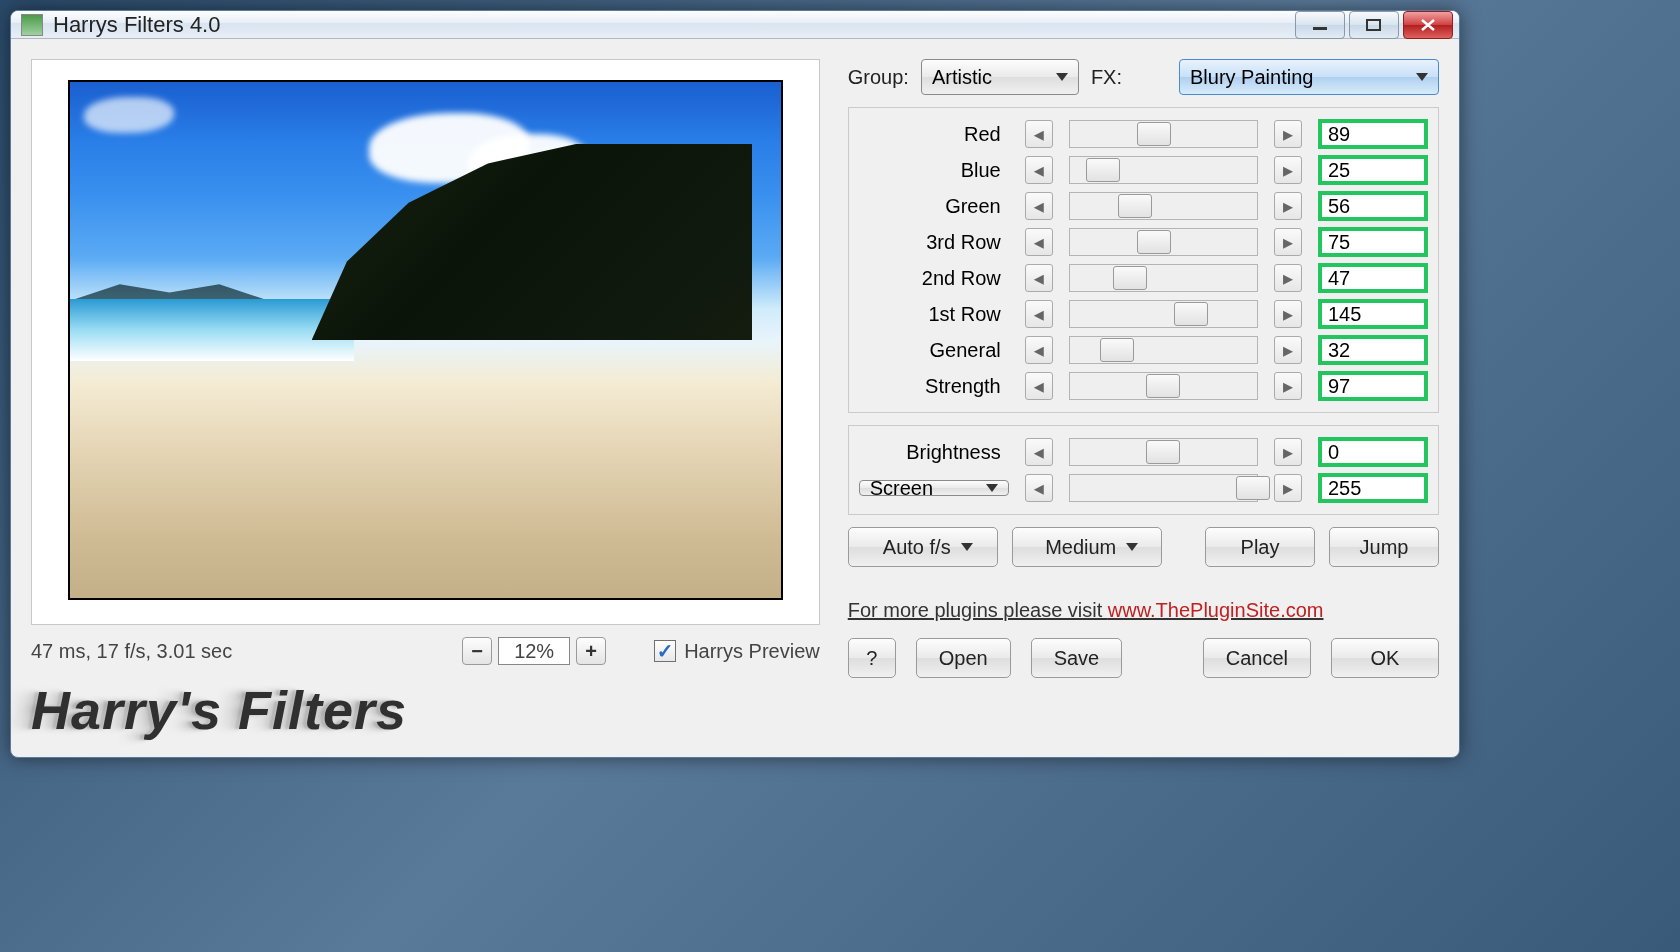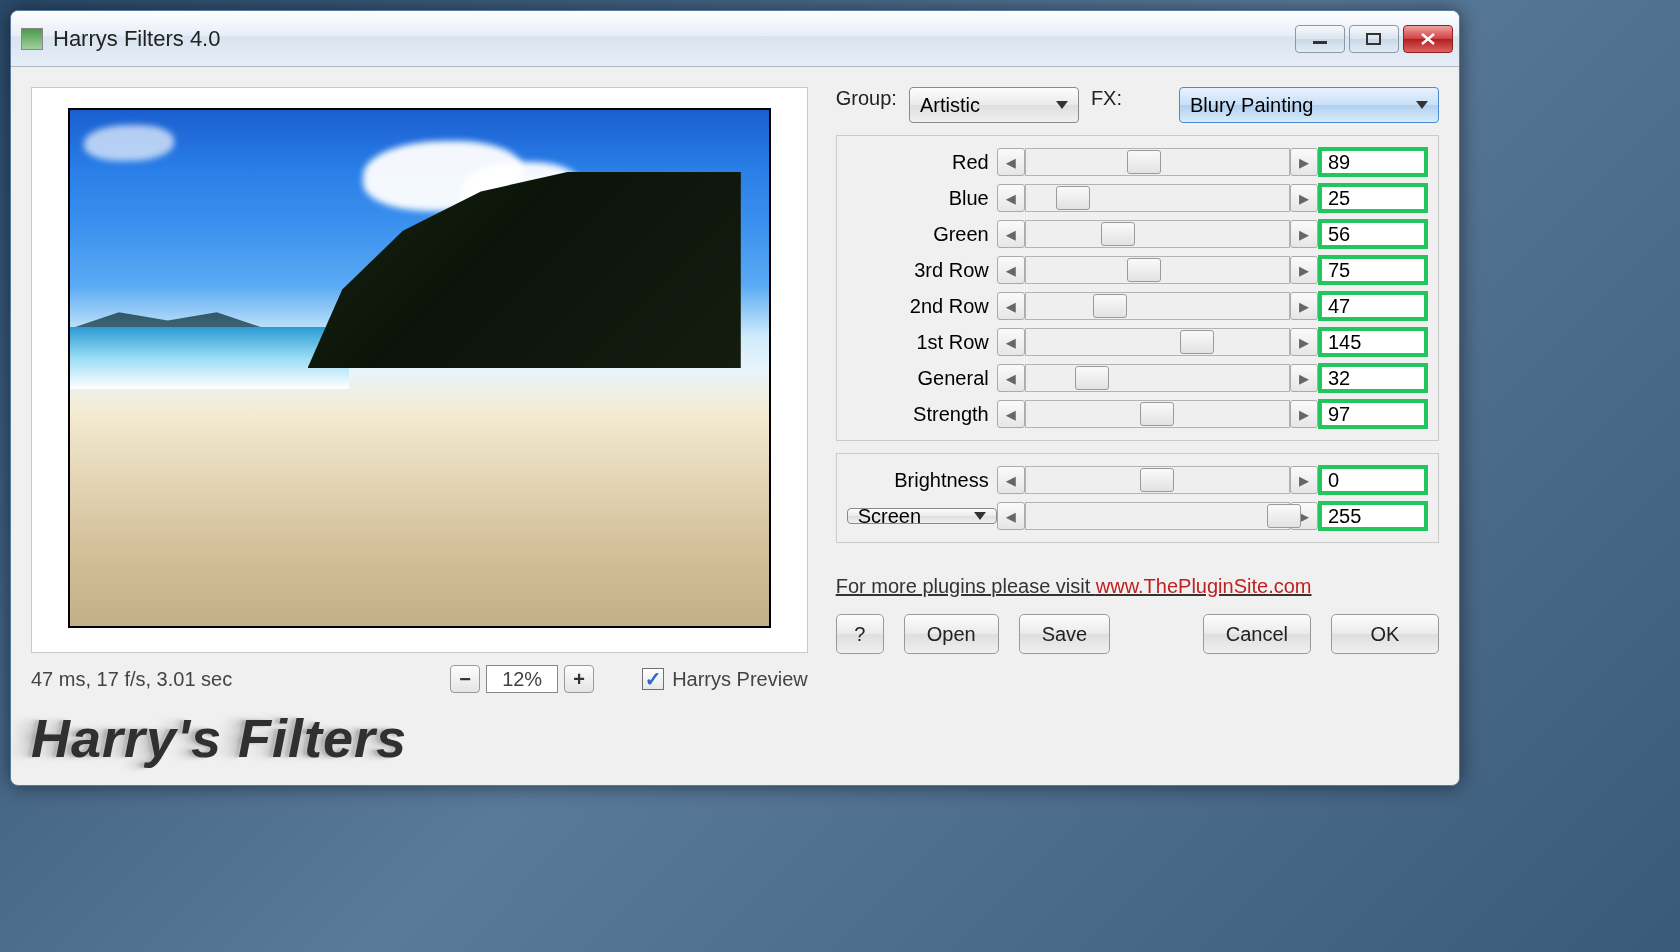--- a/index.html
+++ b/index.html
@@ -15,21 +15,21 @@
   }
   .window {
     width: 1450px;
     background: #f0f0f0;
     border: 1px solid #5a7a9a;
     border-radius: 8px;
     box-shadow: 0 0 20px rgba(0,0,0,.5);
     overflow: hidden;
   }
   .titlebar {
-    height: 56px;
+    height: 28px;
     background: linear-gradient(#fdfdfe, #e8eef6 45%, #d8e4f0 46%, #e8eef6);
     border-bottom: 1px solid #b0b8c0;
     display: flex;
     align-items: center;
     padding: 0 6px 0 10px;
   }
   .app-icon {
     width: 22px; height: 22px;
     background: linear-gradient(#4a9a4a, #a0d0a0);
     border: 1px solid #888;
@@ -109,36 +109,36 @@
     display:flex; align-items:center; justify-content:center; color:#2a6ac8; font-weight:bold;
   }
   .logo {
     margin-top: 14px; text-align:left;
     font-family: Arial, sans-serif;
     font-size: 54px; font-weight: bold; font-style: italic;
     color:#303030; letter-spacing:1px;
     text-shadow: -4px 0 2px rgba(100,100,100,.25), -8px 0 4px rgba(100,100,100,.18), -14px 0 6px rgba(100,100,100,.12), -22px 0 8px rgba(100,100,100,.08);
   }
   .right-col { flex:1; display:flex; flex-direction:column; gap:12px; }
-  .top-row { display:flex; align-items:flex-start; gap:12px; justify-content:flex-end; }
+  .top-row { display:flex; align-items:center; gap:12px; justify-content:flex-end; }
   .label { color:#222; }
   .dropdown {
     height: 36px; border:1px solid #8a8a8a; border-radius:4px;
     background: linear-gradient(#fdfdfd,#eaeaea 50%,#dedede 51%,#f0f0f0);
     display:flex; align-items:center; padding:0 10px; gap:10px; position:relative;
   }
   .dropdown.sel { background: linear-gradient(#e8f2fc,#c8e0f8 50%,#b0d0f0 51%,#d8ecfa); border-color:#4a8ad0;margin-left:45px;}
   .dropdown .caret { margin-left:auto; width:0;height:0;border-left:6px solid transparent;border-right:6px solid transparent;border-top:8px solid #333;}
   .param-box {
     border:1px solid #cacaca; background:#f0f0f0; padding:8px 10px;
   }
   .param-row {
     display:grid;
     grid-template-columns: 150px 28px 1fr 28px 110px;
-    align-items:center; gap:0; height:36px;
+    align-items:center; gap:16px; height:36px;
   }
   .param-row .plabel { text-align:right; padding-right:8px; }
   .arrow-btn {
     height:28px; border:1px solid #aaa; border-radius:3px;
     background:linear-gradient(#fafafa,#e6e6e6);
     display:flex; align-items:center; justify-content:center; color:#666;
   }
   .track {
     height:28px; border:1px solid #b4b4b4; background:#efefef; position:relative;
   }
@@ -221,21 +221,21 @@
           <span>Harrys Preview</span>
         </div>
       </div>
 
       <div class="logo">Harry's Filters</div>
     </div>
 
     <div class="right-col">
       <div class="top-row">
         <span class="label">Group:</span>
-        <div class="dropdown" style="width:170px">
+        <div class="dropdown" style="width:158px">
           <span>Artistic</span>
           <div class="caret"></div>
         </div>
         <span class="label">FX:</span>
         <div class="dropdown sel" style="width:260px">
           <span>Blury Painting</span>
           <div class="caret"></div>
         </div>
       </div>
 
@@ -331,20 +331,33 @@
           </div>
           <div class="arrow-btn">◂</div>
           <div class="track">
               <div class="thumb" id="bl-thumb" style="left: 98%;"></div>
             </div>
           <div class="arrow-btn">▸</div>
           <div class="valbox">255</div>
         </div>
       </div>
 
+      <div class="action-row">
+        <div class="btn dd" style="width:150px">
+          <span>Auto f/s</span>
+            <div class="caret"></div>
+        </div>
+        <div class="btn dd" style="width:150px">
+          <span>Medium</span>
+            <div class="caret"></div>
+        </div>
+        <div style="flex:1"></div>
+        <div class="btn" style="width:110px">Play</div>
+        <div class="btn" style="width:110px">Jump</div>
+      </div>
 
       <div class="link-row">
         <span>For more plugins please visit </span><span class="link">www.ThePluginSite.com</span>
       </div>
 
       <div class="footer-row">
         <div class="btn narrow" style="width:48px">?</div>
         <div class="btn">Open</div>
         <div class="btn">Save</div>
         <div class="spacer"></div>

